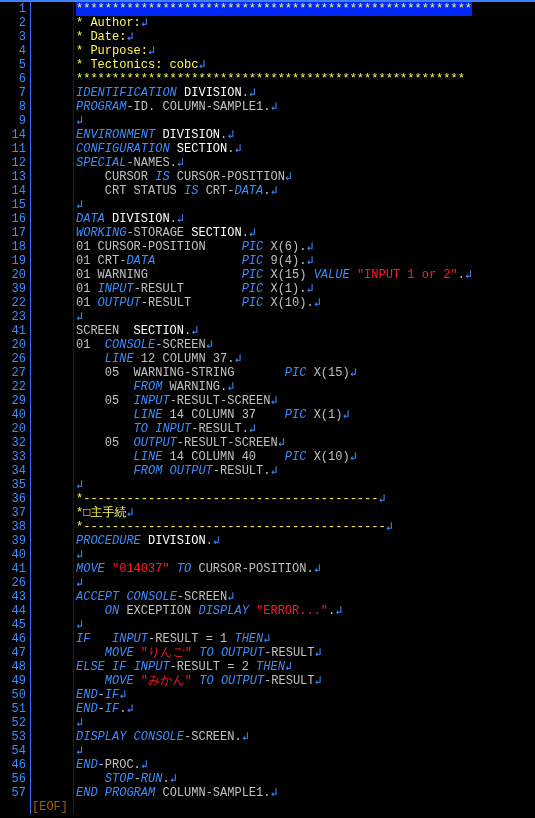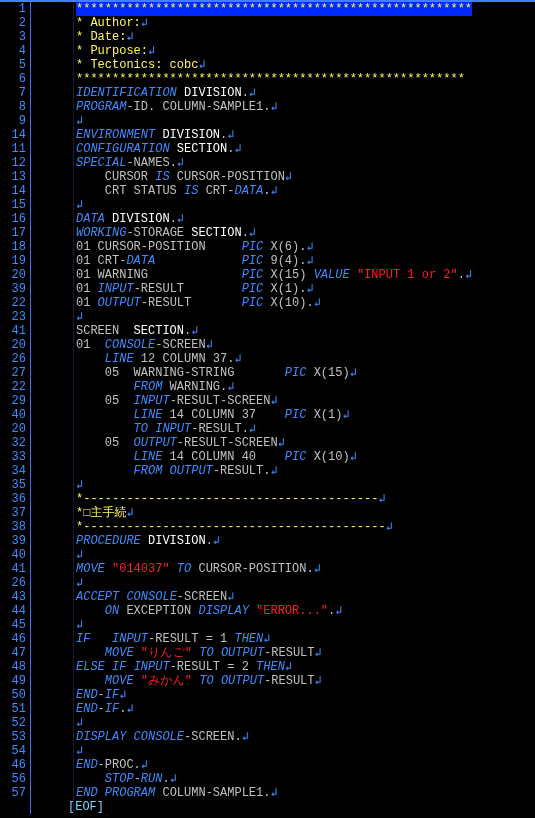--- a/index.html
+++ b/index.html
@@ -36,21 +36,21 @@
     padding-left: 2px;
     white-space: pre;
   }
   .line { height: 14px; }
   .kw { color: #3d8cff; font-style: italic; }      
   .yel { color: #fff85a; }     
   .grn { color: #ffffff; }     
   .red { color: #ff1e1e; }     
   .txt { color: #c0c0c0; }     
   .eol { color: #3d8cff; }     
-  .eof { color: #7dd3fc; padding-left: 36px; }
+  .eof { color: #a16207; }
   .sel { background: #0028ff; } 
 </style>
 </head>
 <body>
 
 <div class="editor">
   <div class="gutter" id="gutter">
       <div>1</div>
       <div>2</div>
       <div>3</div>

